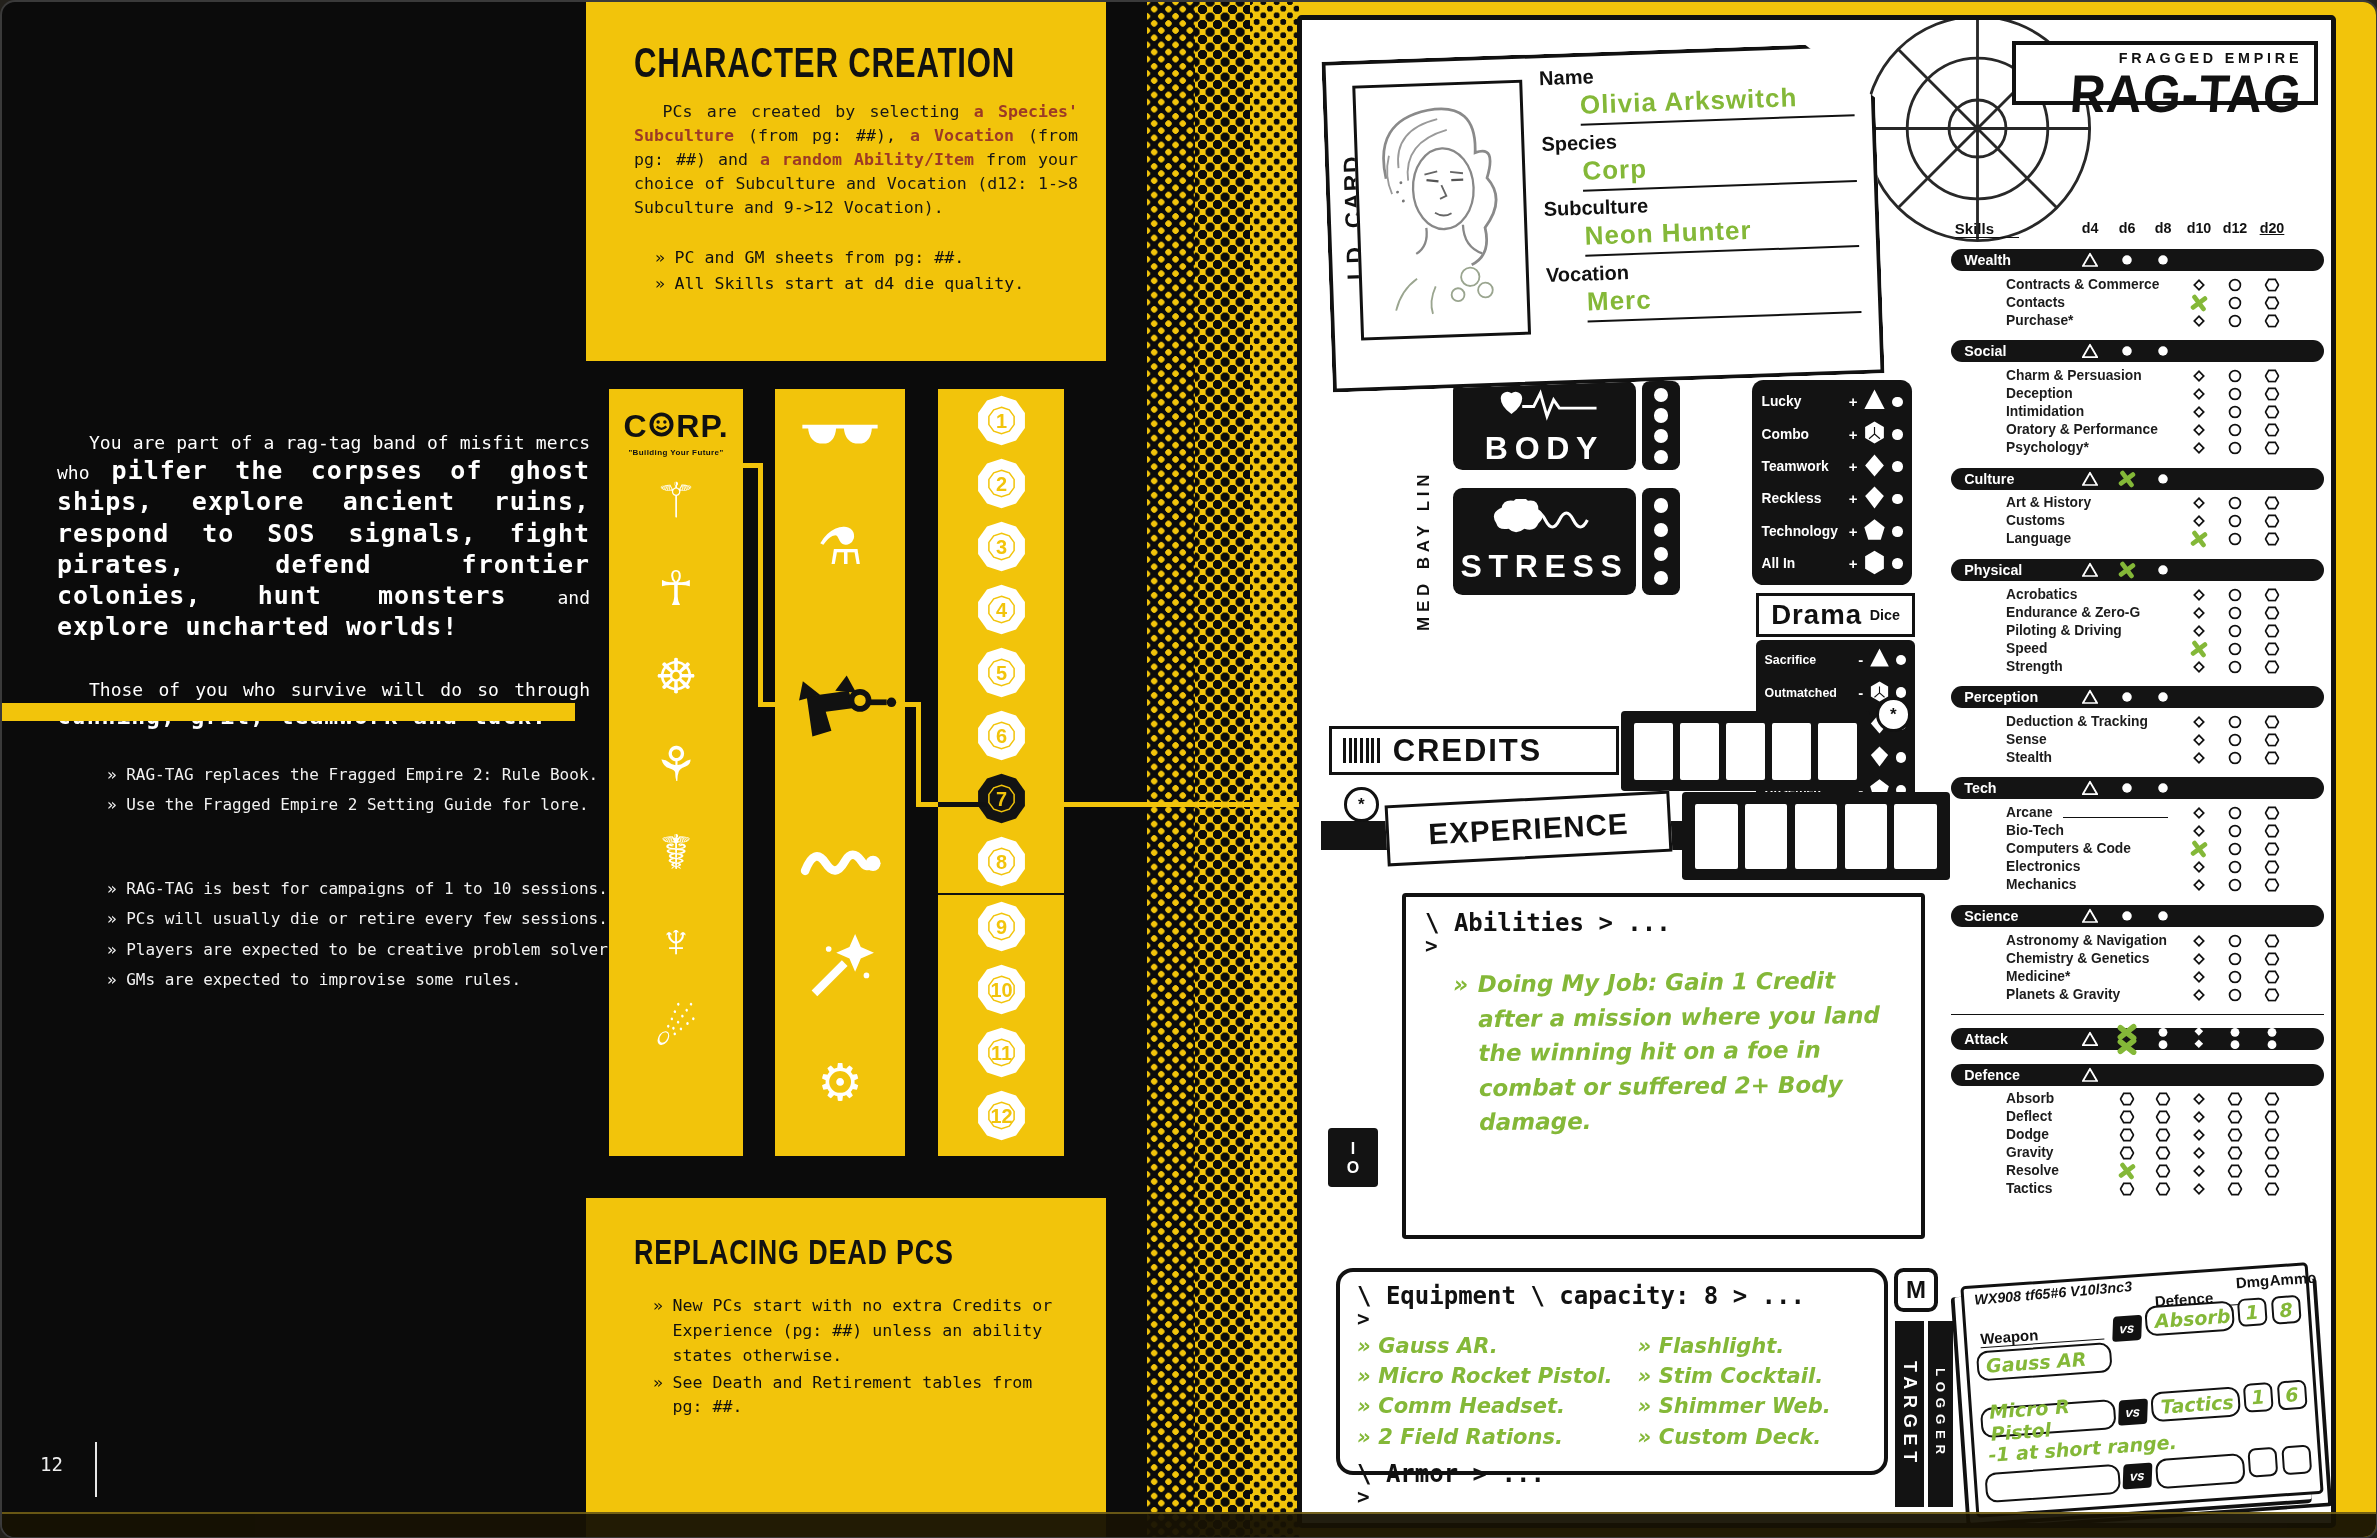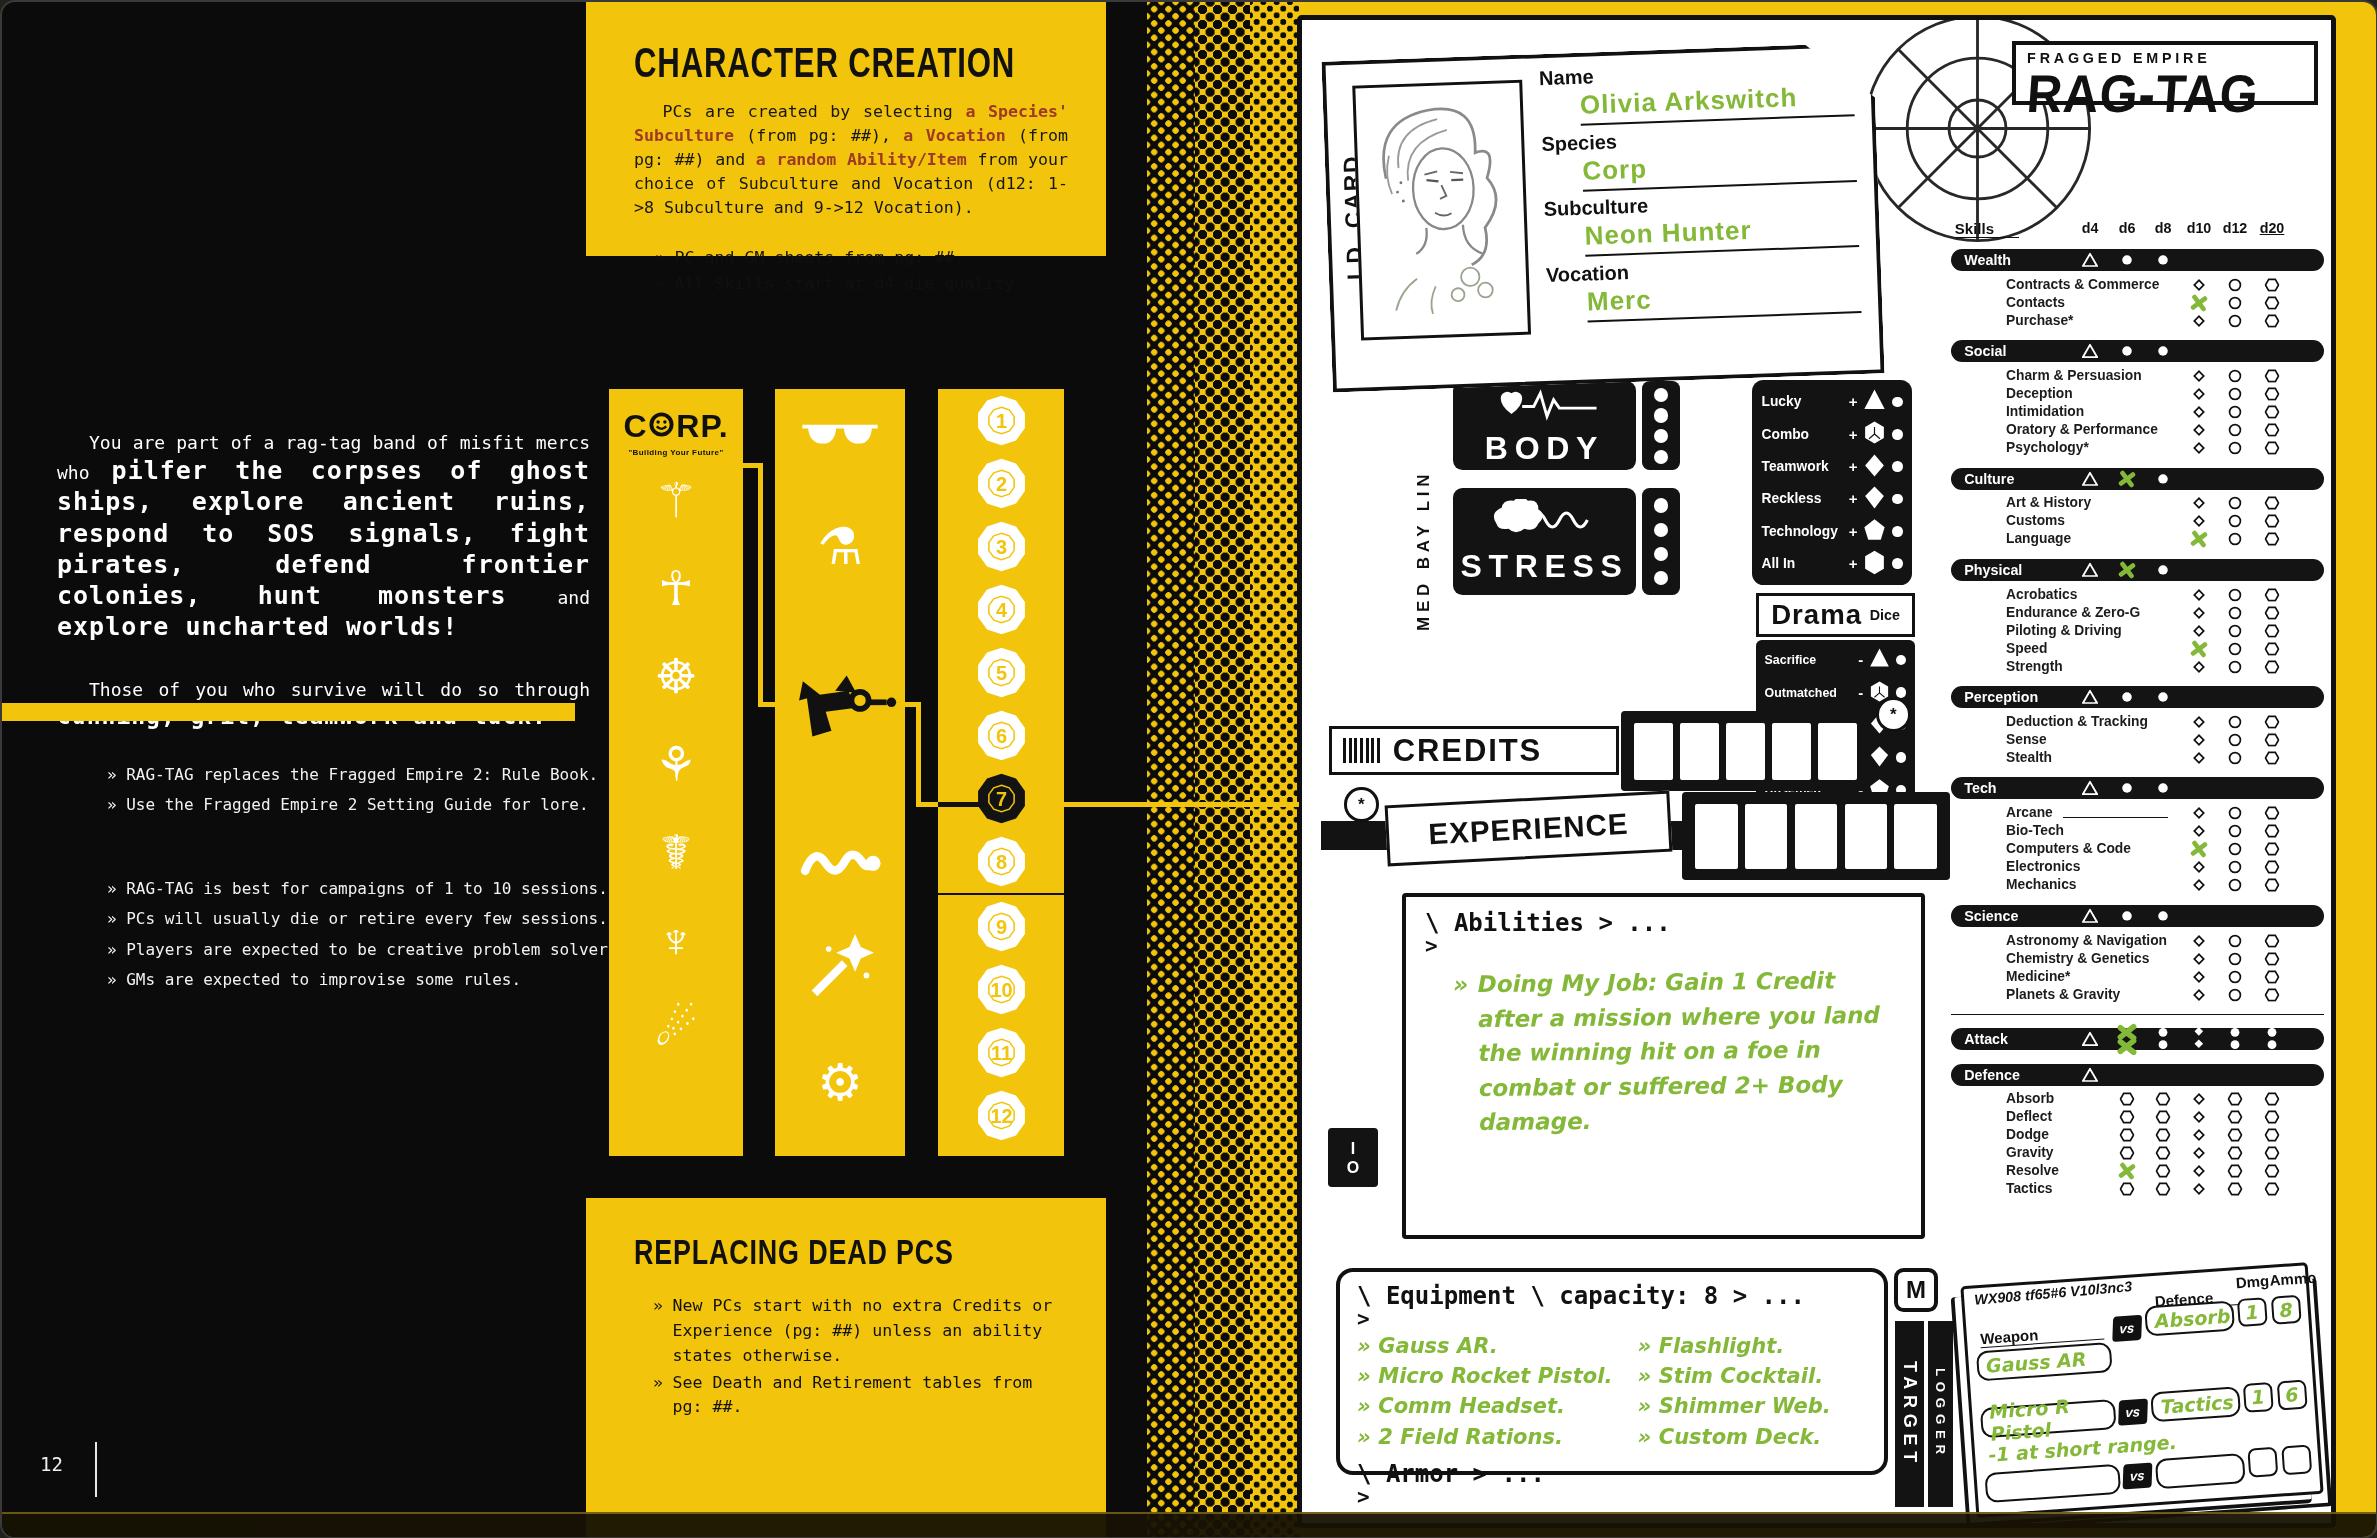--- a/index.html
+++ b/index.html
@@ -3,21 +3,21 @@
 <meta charset="utf-8">
 <style>
   html,body{margin:0;padding:0;background:#23211c;}
   #root{position:relative;width:2378px;height:1539px;background:#0b0b0b;overflow:hidden;
         border:2.9px solid #3a3a3a;border-radius:15px;box-sizing:border-box;
         font-family:"Liberation Sans",sans-serif;color:#111;}
   .abs{position:absolute;}
   .mono{font-family:"DejaVu Sans Mono",monospace;}
   
   .panel-yellow{background:var(--yellow);}
-  #panel-cc{left:584px;top:0;width:520px;height:254px;padding:40px 38px 0 48px;box-sizing:border-box;}
+  #panel-cc{left:584px;top:0;width:520px;height:359px;padding:40px 28px 0 48px;box-sizing:border-box;}
   .cc-title{font-weight:bold;font-size:38px;letter-spacing:1px;transform:scale(.82,1.1);transform-origin:left center;white-space:nowrap;margin:0 0 15px 0;}
   .cc-para{font-size:16.6px;line-height:1.45;text-align:justify;text-indent:28.5px;color:#161616;}
   .s-r{color:var(--red);font-weight:bold;}
   .s-b{font-weight:bold;}
   .note-line{display:flex;gap:9.5px;}
   .note-line .mkr{flex:0 0 auto;}
   #cc-bullets{margin-top:25px;padding-left:21px;font-size:16.6px;line-height:1.55;}
   #intro{left:55px;top:428px;width:533px;color:#fff;}
   #intro .p{font-size:18px;line-height:1.4;text-align:justify;text-indent:32px;}
   #intro .p .s-b{font-size:25px;line-height:1.25;letter-spacing:1px;}
@@ -54,21 +54,21 @@
        background-size:14.3px 14.3px;background-position:0 0,7.1px 7.1px;}
   #ht2{left:1193px;width:55px;background-color:var(--yellow);
        background-image:radial-gradient(#0b0b0b 4.4px,transparent 5px),radial-gradient(#0b0b0b 4.4px,transparent 5px);
        background-size:15px 15px;background-position:0 0,7.6px 7.6px;}
   #ht3{left:1248px;width:49px;background-color:var(--yellow);
        background-image:radial-gradient(#0b0b0b 2.8px,transparent 3.2px),radial-gradient(#0b0b0b 2.8px,transparent 3.2px);
        background-size:13.3px 13.3px;background-position:0 0,6.7px 6.7px;}
   #sheet{left:1295px;top:13.3px;width:1029px;height:1503px;background:#fff;border:5.7px solid #101010;border-radius:4.8px;}
   #sheet .inner{position:absolute;inset:0;overflow:hidden;}
   
-  #logo-box{right:13.3px;top:21px;width:306px;height:64px;border:4.8px solid #111;background:#fff;box-sizing:border-box;padding:4.8px 11.4px;z-index:6;}
+  #logo-box{right:13.3px;top:21px;width:306px;height:64px;border:4.8px solid #111;background:#fff;box-sizing:border-box;padding:4.8px 11.4px;z-index:6;text-align:right;}
   #logo-top{font-weight:bold;font-size:14.3px;letter-spacing:3.8px;}
   #logo-main{font-weight:bold;font-size:49px;letter-spacing:1px;transform:skewX(-4deg) scaleY(1.08);transform-origin:left;white-space:nowrap;}
   
   #fan{left:533px;top:-34px;z-index:1;opacity:.9;}
   
   #idcard{left:25px;top:32px;width:552px;height:331px;transform:rotate(-2deg);z-index:4;}
   #idtag{position:absolute;inset:0;background:#fff;border:4.8px solid #111;
          clip-path:polygon(0 0,calc(100% - 68px) 0,100% 55px,100% 100%,0 100%);}
   #idlabel{position:absolute;left:-36px;top:143px;transform:rotate(-90deg);font-weight:bold;font-size:23px;letter-spacing:1.9px;}
   #portrait{position:absolute;left:30px;top:25px;width:164px;height:249px;border:3.8px solid #111;background:#fff;}

